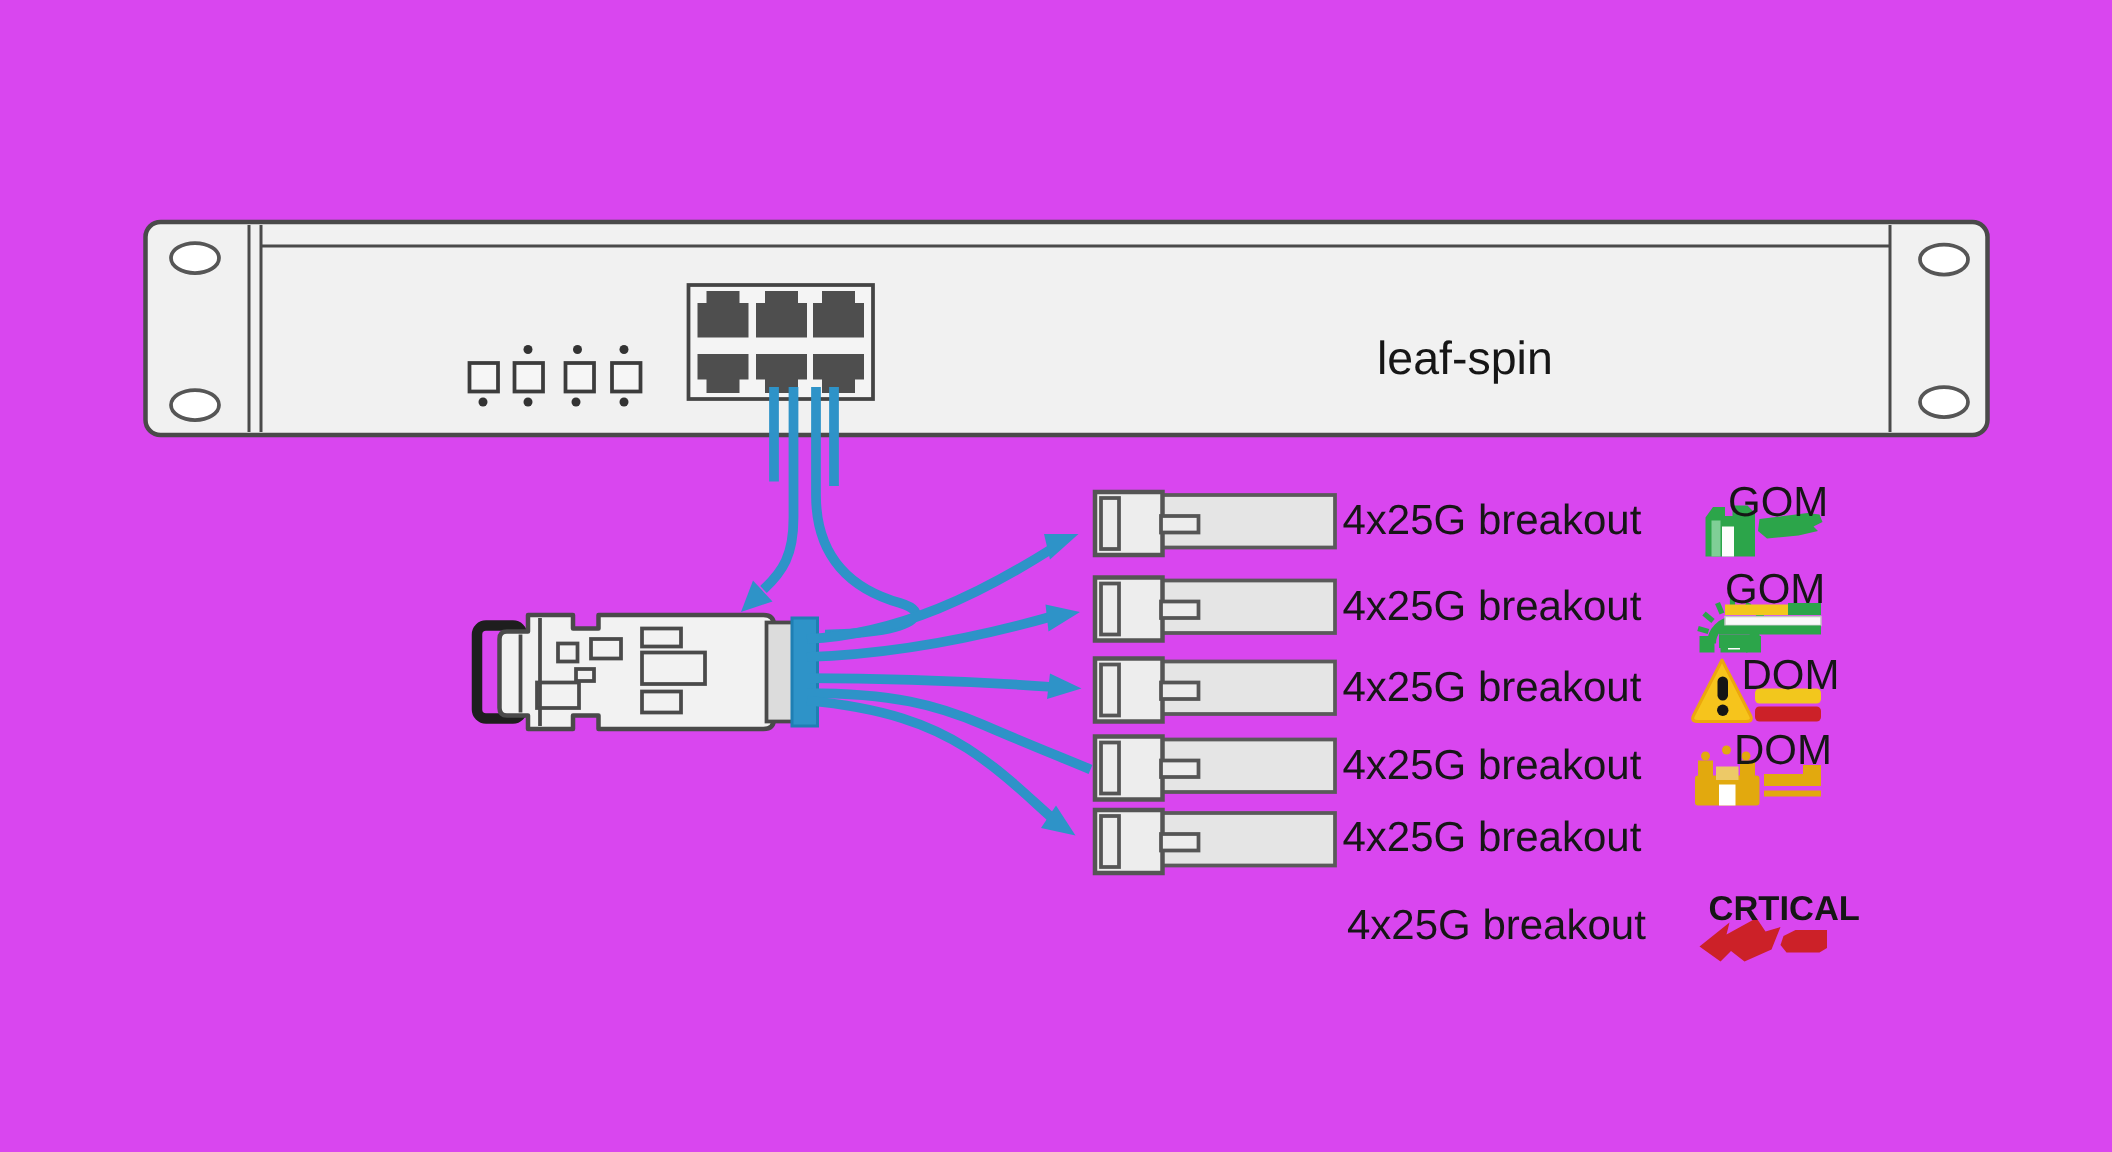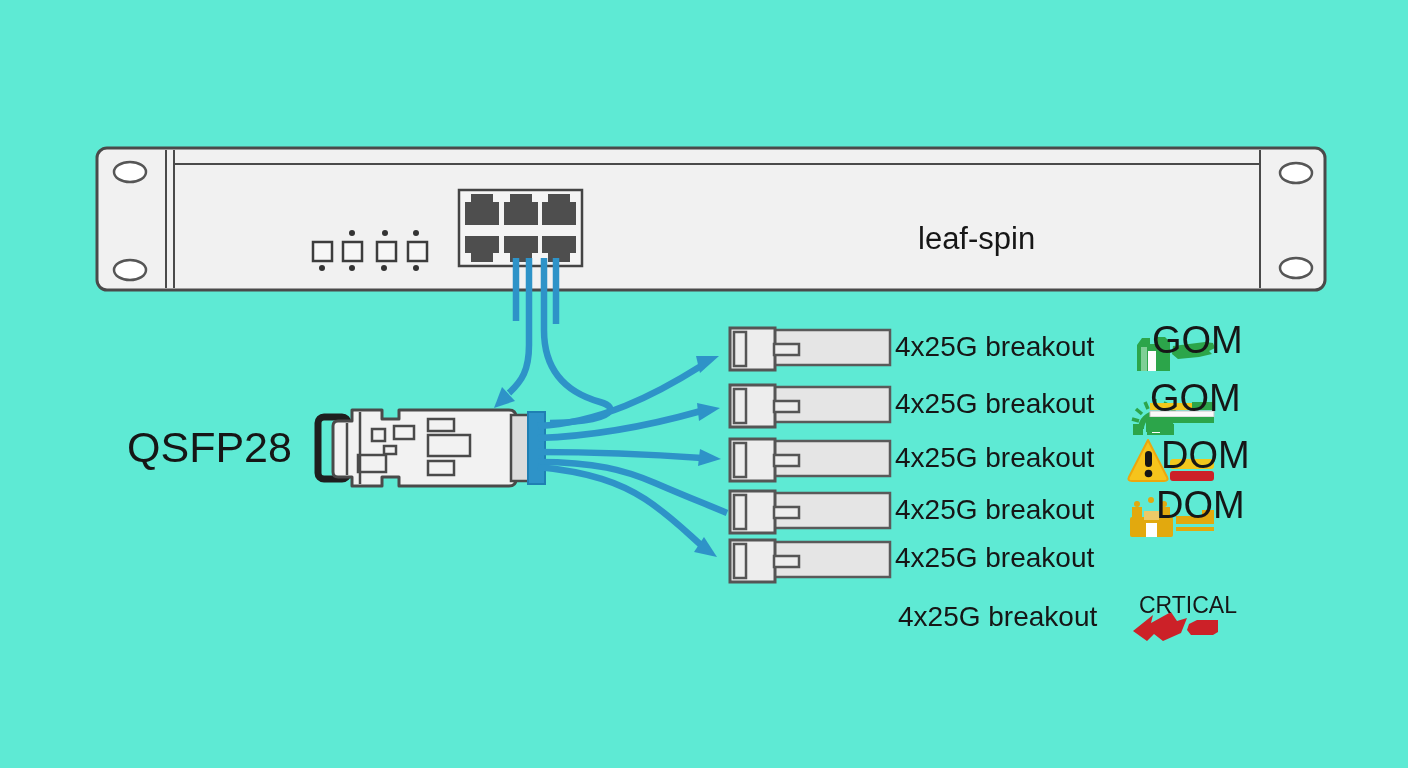--- a/index.html
+++ b/index.html
@@ -1,24 +1,24 @@
 <!DOCTYPE html>
 <html style="--c-blue: #2e93c8; --c-green: #2ca54a; --c-yellow: #f2c71d; --c-amber: #e2a90e; --c-red: #cc2128; --c-ink: #161616; --c-outline: #4a4a4a; --c-chassis_fill: #f1f1f1; --c-module_fill: #e5e5e5;"><head>
 <meta charset="utf-8">
 <style>
   html,body{margin:0;padding:0;background:#fff;}
-  .stage{position:relative;width:1408px;height:768px;background:#5eead4;overflow:hidden;
+  .stage{position:relative;width:1408px;height:768px;background:#d946ef;overflow:hidden;
          font-family:"Liberation Sans","DejaVu Sans",sans-serif;color:var(--c-ink,#161616);}
   .stage svg{position:absolute;left:0;top:0;}
   .lbl{position:absolute;white-space:nowrap;color:var(--c-ink,#161616);}
   .lbl-qsfp{left:127px;top:423px;font-size:43px;}
   .lbl-switch{left:918px;top:221px;font-size:31px;}
   .lbl-breakout{left:895px;font-size:28px;}
-  .lbl-status{font-size:38px;}
-  .lbl-critical{font-size:23px;}
+  .lbl-status{font-size:28px;}
+  .lbl-critical{font-size:23px;font-weight:bold;}
 
   
   .chassis{fill:var(--c-chassis_fill,#f1f1f1);stroke:var(--c-outline,#4a4a4a);stroke-width:3;}
   .thin{stroke:var(--c-outline,#4a4a4a);stroke-width:2;fill:none;}
   .screw{fill:#ffffff;stroke:#565656;stroke-width:2.5;}
   .led{fill:#f6f6f6;stroke:#3c3c3c;stroke-width:2.5;}
   .dot{fill:#333333;}
   .pblock{fill:#f4f4f4;stroke:#444444;stroke-width:2.5;}
   .port{fill:#4e4e4e;}
   .cable{stroke:var(--c-blue,#2e93c8);stroke-width:6.5;fill:none;}
@@ -199,21 +199,20 @@
     <rect class="amb" x="1176" y="527" width="38" height="4"></rect>
   </g>
 
   <g>
     <path class="red" d="M1133,631 L1153,615 L1151,623 L1171,612 L1177,621 L1187,618 L1181,633 L1163,641 L1154,634 L1147,641 Z"></path>
     <polygon class="red" points="1189,624 1197,620 1218,620 1218,632 1213,635 1191,635 1187,630"></polygon>
   </g>
 </svg>
 
   <div class="lbl lbl-switch">leaf-spin</div>
-  <div class="lbl lbl-qsfp">QSFP28</div>
 
   <div class="lbl lbl-breakout" style="top:331px">4x25G breakout</div>
   <div class="lbl lbl-breakout" style="top:388px">4x25G breakout</div>
   <div class="lbl lbl-breakout" style="top:442px">4x25G breakout</div>
   <div class="lbl lbl-breakout" style="top:494px">4x25G breakout</div>
   <div class="lbl lbl-breakout" style="top:542px">4x25G breakout</div>
   <div class="lbl lbl-breakout" style="left:898px;top:601px">4x25G breakout</div>
 
   <div class="lbl lbl-status" style="left:1152px;top:319px">GOM</div>
   <div class="lbl lbl-status" style="left:1150px;top:377px">GOM</div>

